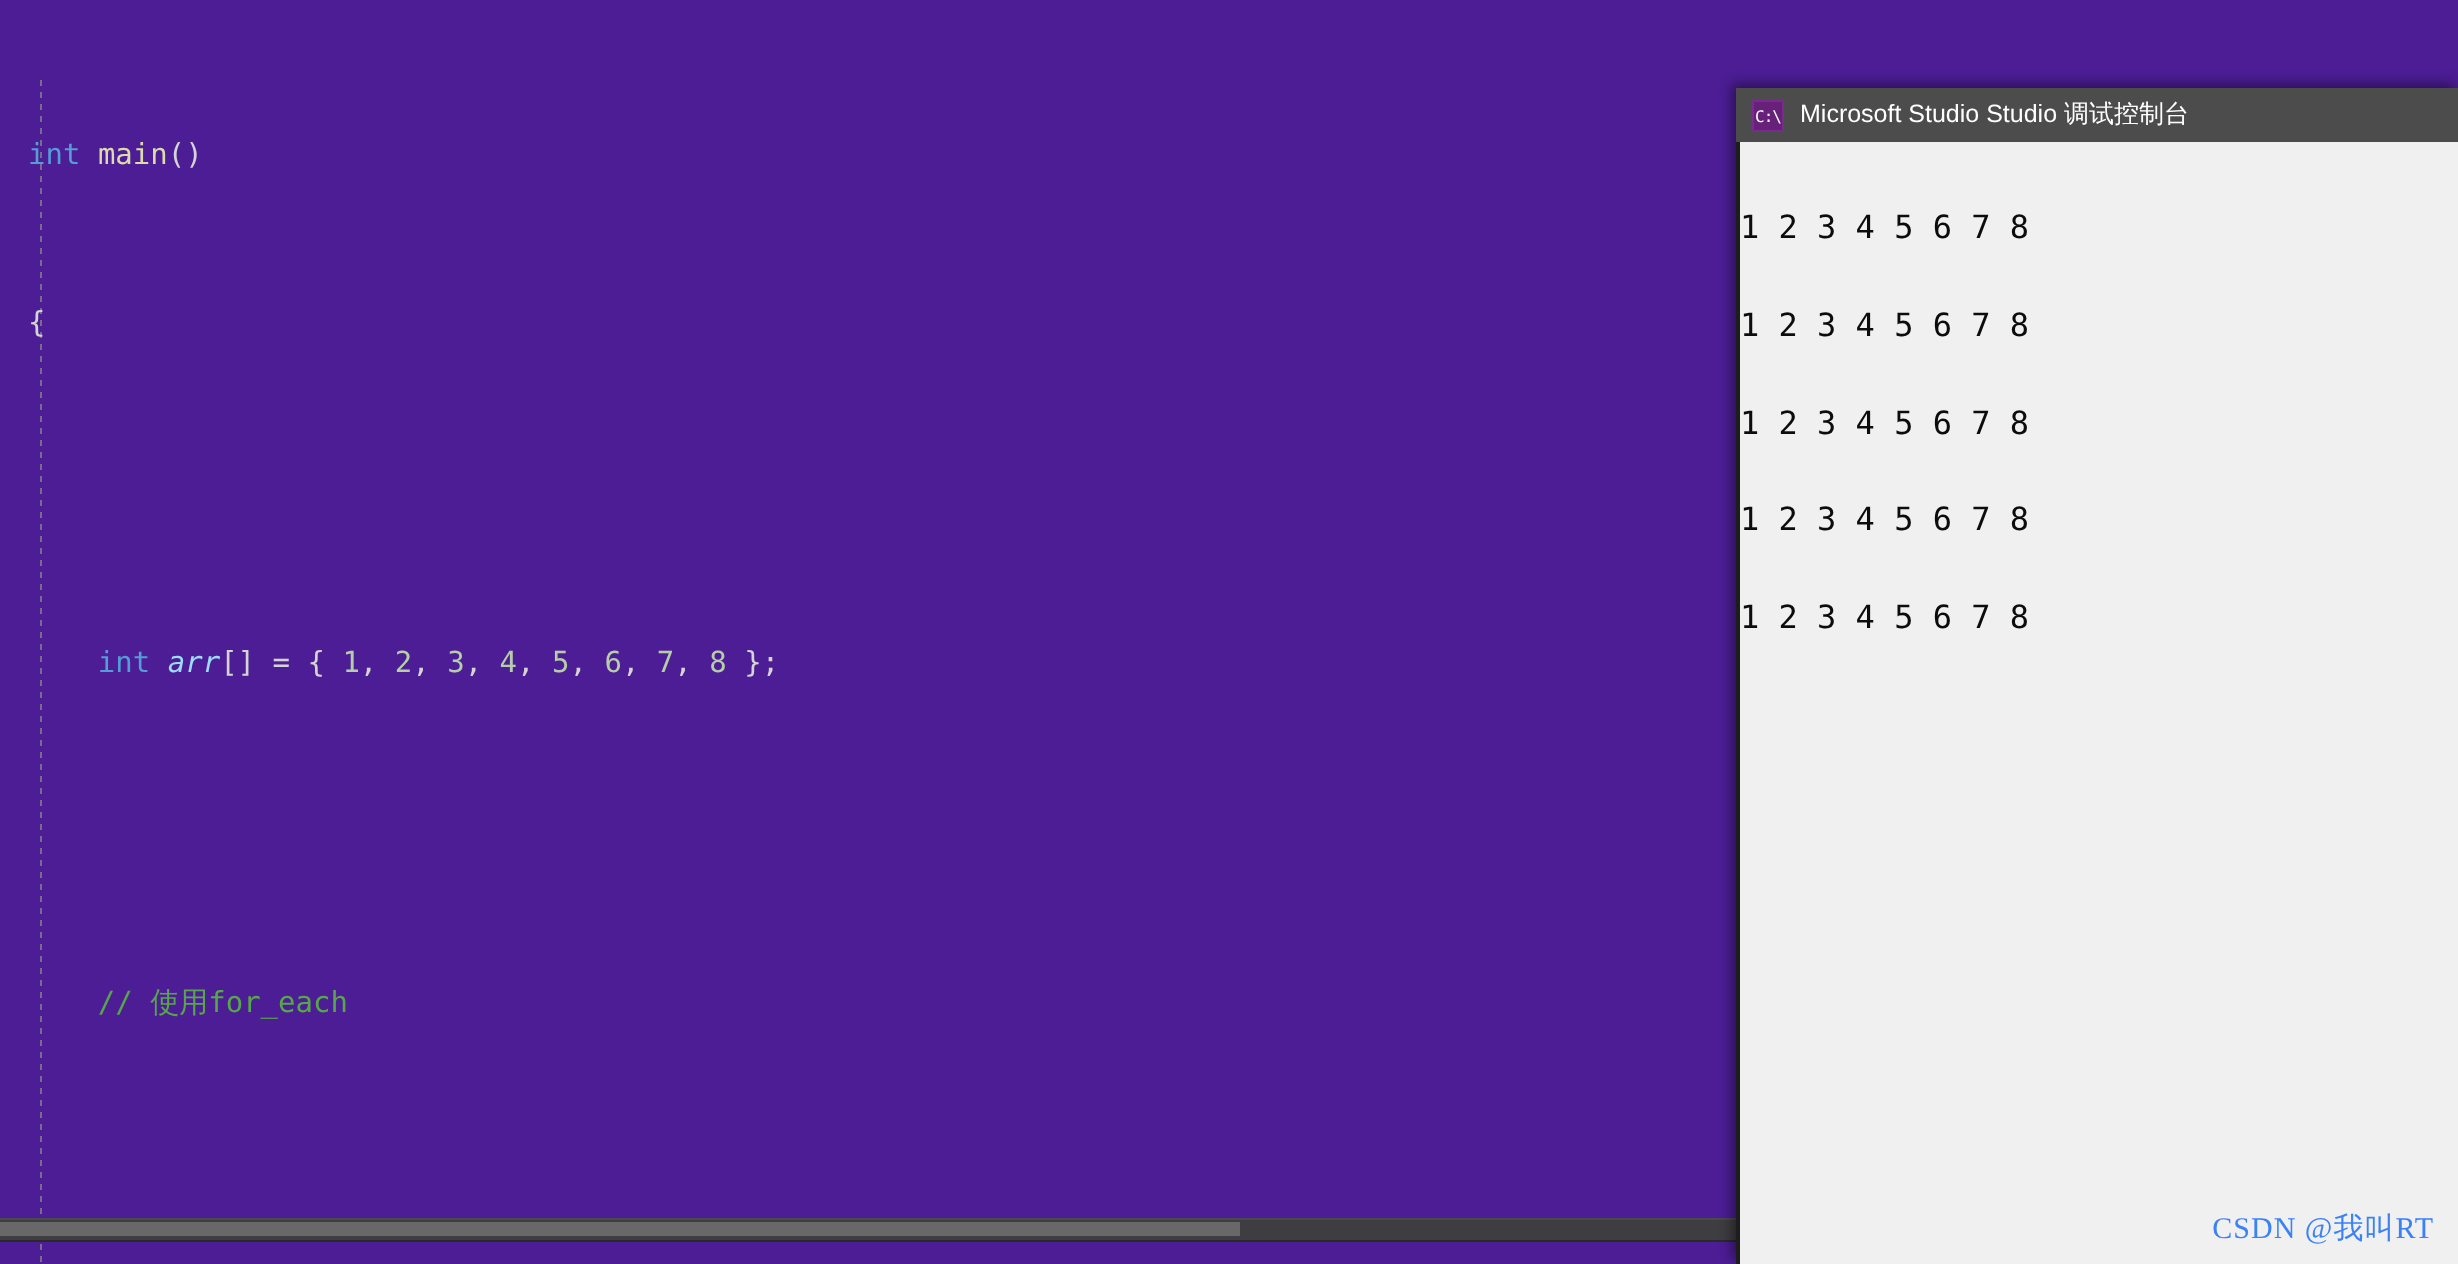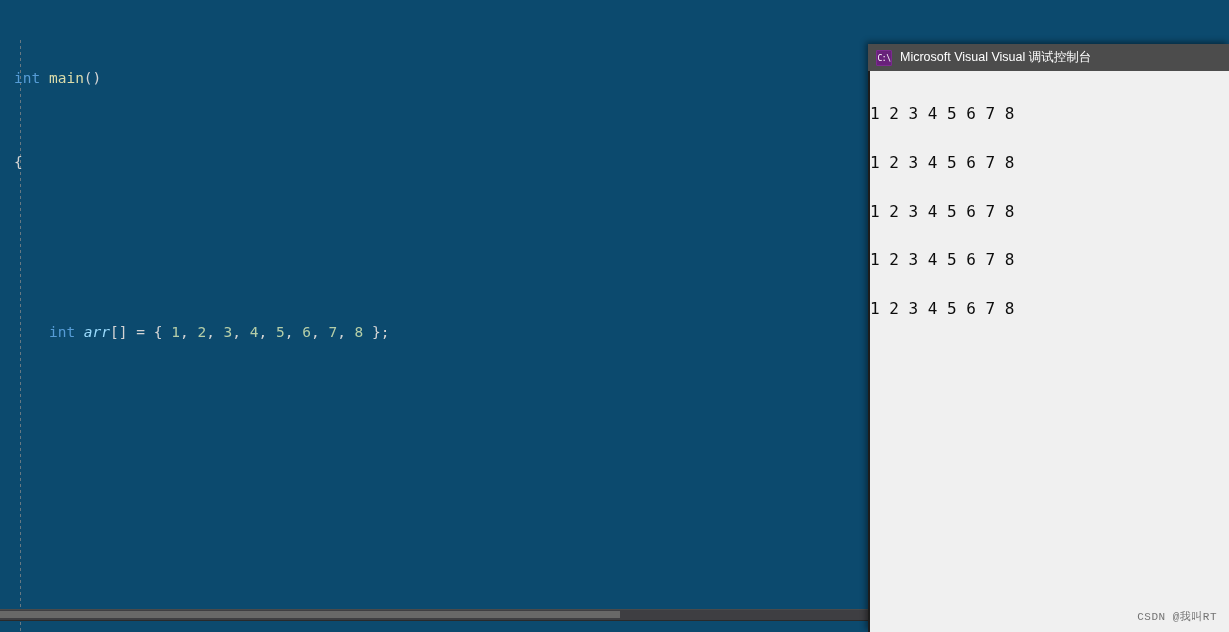--- a/index.html
+++ b/index.html
@@ -14,21 +14,21 @@
     font-family: "DejaVu Sans Mono", monospace;
     position: relative;
   }
 
   
   #editor {
     position: absolute;
     left: 0; top: 0;
     width: 1229px;
     height: 632px;
-    background: #0c4a6e;
+    background: #4c1d95;
     overflow: hidden;
   }
   .code-area {
     position: absolute;
     left: 0;
     top: 0;
     width: 1229px;
     padding-top: 4px;
     font-family: "DejaVu Sans Mono", monospace;
     font-size: 14.5px;
@@ -142,23 +142,23 @@
     width: 2px;
     height: 561px;
     background: #1d1d1d;
   }
 
   
   #watermark {
     position: absolute;
     right: 12px;
     bottom: 8px;
-    font-family: Liberation Mono, monospace;
-    font-size: 11px;
-    color: #737373;
+    font-family: Liberation Serif, serif;
+    font-size: 15px;
+    color: #3b82f6;
     letter-spacing: .5px;
     white-space: nowrap;
     user-select: none;
   }
 </style>
 </head>
 <body>
 
 <div id="editor">
 
@@ -169,20 +169,21 @@
     <div class="line"><span class="kw">int</span><span class="pun"> </span><span class="fn">main</span><span class="pun">()</span></div>
 
     <div class="line"><span class="brc">{</span></div>
 
     <div class="line"> </div>
 
     <div class="line">    <span class="kw">int</span> <span class="id">arr</span><span class="pun">[] = </span><span class="brc">{</span><span class="pun"> </span><span class="num">1</span><span class="pun">, </span><span class="num">2</span><span class="pun">, </span><span class="num">3</span><span class="pun">, </span><span class="num">4</span><span class="pun">, </span><span class="num">5</span><span class="pun">, </span><span class="num">6</span><span class="pun">, </span><span class="num">7</span><span class="pun">, </span><span class="num">8</span><span class="pun"> </span><span class="brc">}</span><span class="pun">;</span></div>
 
     <div class="line"> </div>
 
+    <div class="line">    <span class="cmt">// 使用for_each</span></div>
 
 
     
 
     
 
     
 
     
 
@@ -230,21 +231,21 @@
     <div class="thumb"></div>
   </div>
 </div>
 
 <div id="console-window">
 
   <div id="console-titlebar">
     <div id="console-icon">
       <span>C:\</span>
     </div>
-    <div id="console-title-text">Microsoft Visual Visual 调试控制台</div>
+    <div id="console-title-text">Microsoft Studio Studio 调试控制台</div>
   </div>
 
   <div id="console-left-edge"></div>
 
   <div id="console-body">
     <div class="out-line">1 2 3 4 5 6 7 8</div>
     <div class="out-line">1 2 3 4 5 6 7 8</div>
     <div class="out-line">1 2 3 4 5 6 7 8</div>
     <div class="out-line">1 2 3 4 5 6 7 8</div>
     <div class="out-line">1 2 3 4 5 6 7 8</div>

